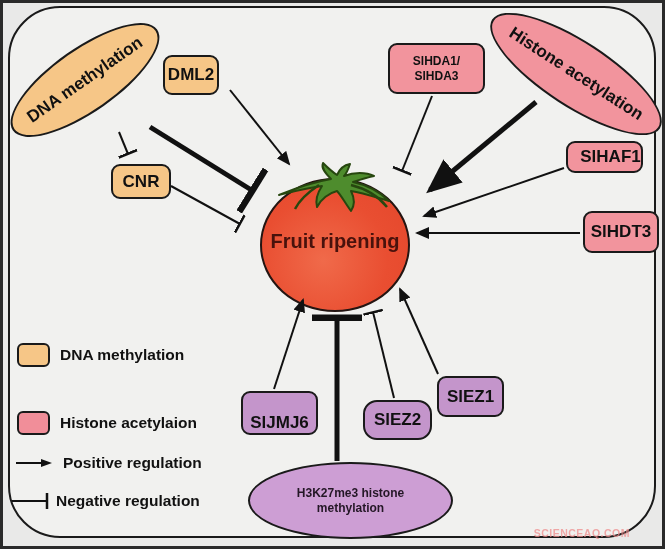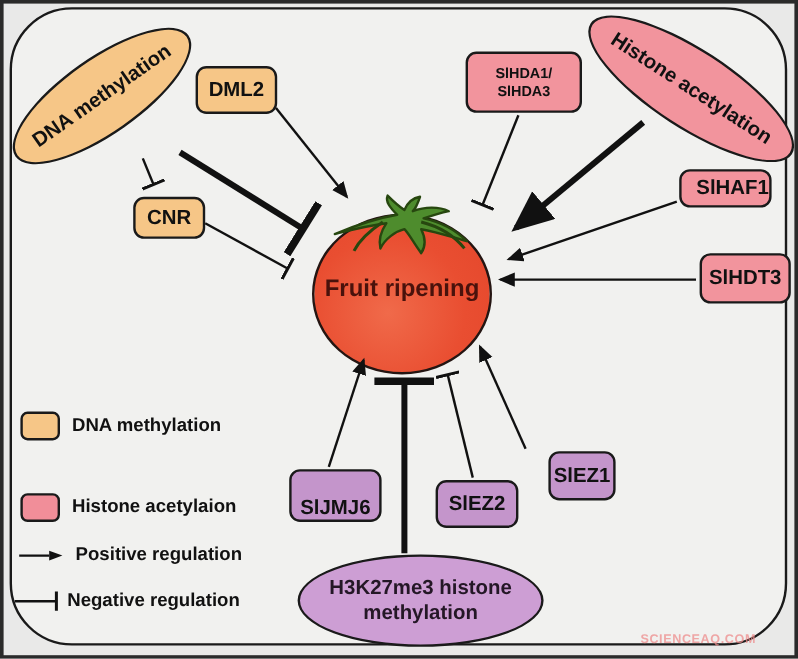--- a/index.html
+++ b/index.html
@@ -85,21 +85,21 @@
       <line x1="334" y1="458" x2="334" y2="314" stroke-width="5" marker-end="url(#tbar)"></line>
       <line x1="391" y1="395" x2="370" y2="309" stroke-width="2" marker-end="url(#tbar)"></line>
       <line x1="435" y1="371" x2="397" y2="286" stroke-width="2" marker-end="url(#arrow)"></line>
     </g>
   </svg>
 
   <div class="node ellipse tan" style="left:-6px; top:45px; width:176px; height:64px; transform:rotate(-35deg);">
     <span>DNA methylation</span>
   </div>
 
-  <div class="node box tan" style="left:160px; top:52px; width:68px; height:40px;">
+  <div class="node box tan" style="left:160px; top:52px; width:56px; height:40px;">
     <span>DML2</span>
   </div>
 
   <div class="node box tan" style="left:108px; top:161px; width:60px; height:35px;">
     <span>CNR</span>
   </div>
 
   <div class="node box pink two-line" style="left:385px; top:40px; width:97px; height:51px;">
     <span>
       <span>SlHDA1/</span><br>
@@ -116,29 +116,29 @@
   </div>
 
   <div class="node box pink" style="left:580px; top:208px; width:76px; height:42px;">
     <span>SlHDT3</span>
   </div>
 
   <div class="node box purple" style="left:238px; top:388px; width:77px; height:44px;align-items:flex-end;">
     <span>SlJMJ6</span>
   </div>
 
-  <div class="node box purple" style="left:360px; top:397px; width:69px; height:40px;">
+  <div class="node box purple" style="left:360px; top:397px; width:69px; height:40px;border-radius:14px;">
     <span>SlEZ2</span>
   </div>
 
-  <div class="node box purple" style="left:454px; top:373px; width:56px; height:41px;">
+  <div class="node box purple" style="left:434px; top:373px; width:67px; height:41px;">
     <span>SlEZ1</span>
   </div>
 
-  <div class="node ellipse lavender two-line" style="left:245px; top:459px; width:205px; height:77px; font-size:17px; color:#241726;">
+  <div class="node ellipse lavender two-line" style="left:245px; top:459px; width:205px; height:77px; font-size:12px; color:#241726;">
     <span>
       <span>H3K27me3 histone</span><br>
       <span>methylation</span>
     </span>
   </div>
 
   <div class="legend-row" style="top:340px;">
     <div class="swatch sw-tan"></div>
     <span class="legend-label">DNA methylation</span>
   </div>

